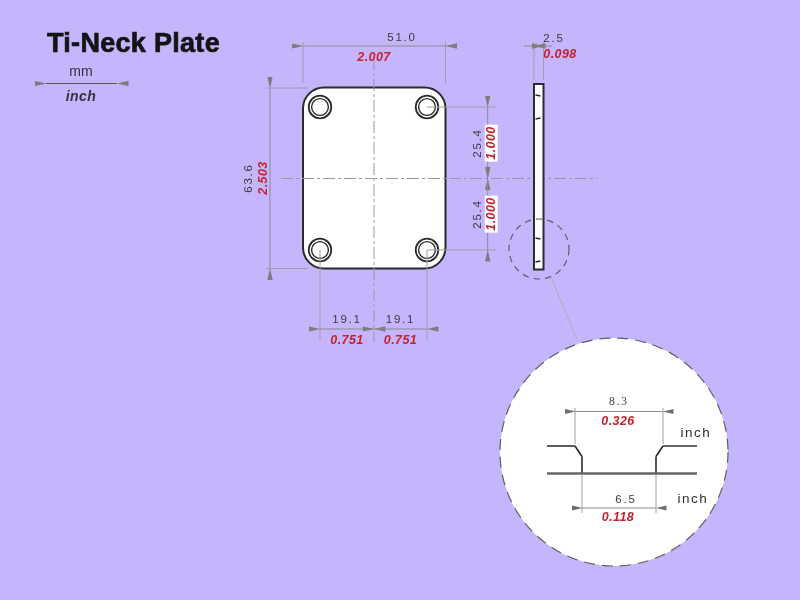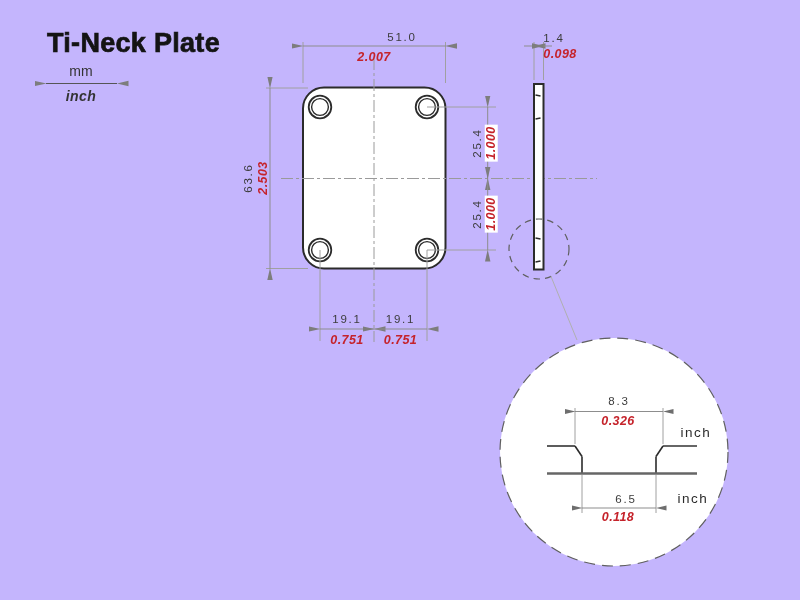--- a/index.html
+++ b/index.html
@@ -120,24 +120,24 @@
   <span class="t in rot bgw" style="left:491px;top:142.5px;">1.000</span>
 
   <span class="t mm rot" style="left:477.5px;top:214px;">25.4</span>
   <span class="t in rot bgw" style="left:491px;top:214px;">1.000</span>
 
   <span class="t mm" style="left:347px;top:320px;">19.1</span>
   <span class="t in" style="left:347px;top:339.5px;">0.751</span>
   <span class="t mm" style="left:400.5px;top:320px;">19.1</span>
   <span class="t in" style="left:400.5px;top:339.5px;">0.751</span>
 
-  <span class="t mm" style="left:554px;top:39px;">1.4</span>
+  <span class="t mm" style="left:554px;top:39px;">2.5</span>
   <span class="t in" style="left:560px;top:54px;">0.098</span>
 
-  <span class="t mm" style="left:619px;top:402px;">8.3</span>
+  <span class="t mm" style="left:619px;top:402px;font-family:Liberation Serif, serif;">8.3</span>
   <span class="t in" style="left:618px;top:421px;">0.326</span>
 
   <span class="t mm" style="left:626px;top:499.5px;">6.5</span>
   <span class="t in" style="left:618px;top:517px;">0.118</span>
 
   <span class="t lbl" style="left:696px;top:433px;">inch</span>
   <span class="t lbl" style="left:693px;top:499px;">inch</span>
 
 </div>
 

